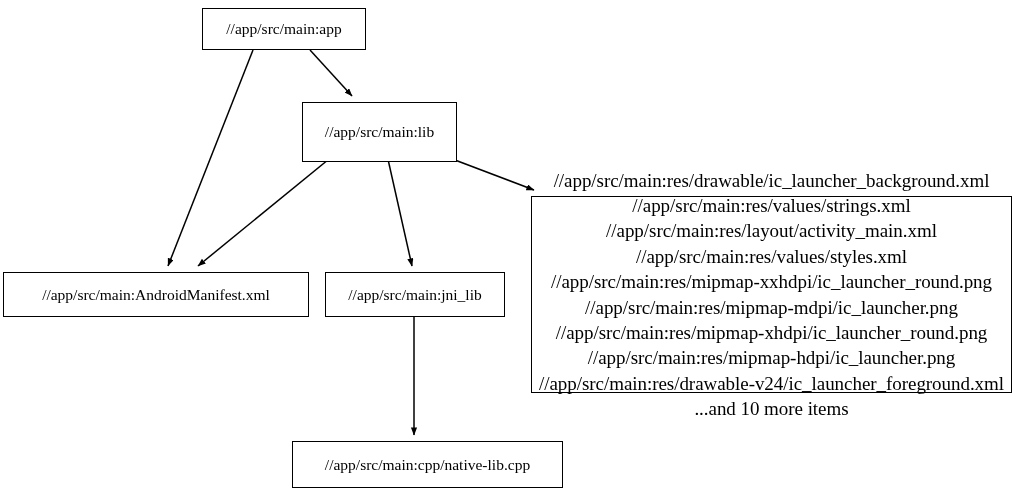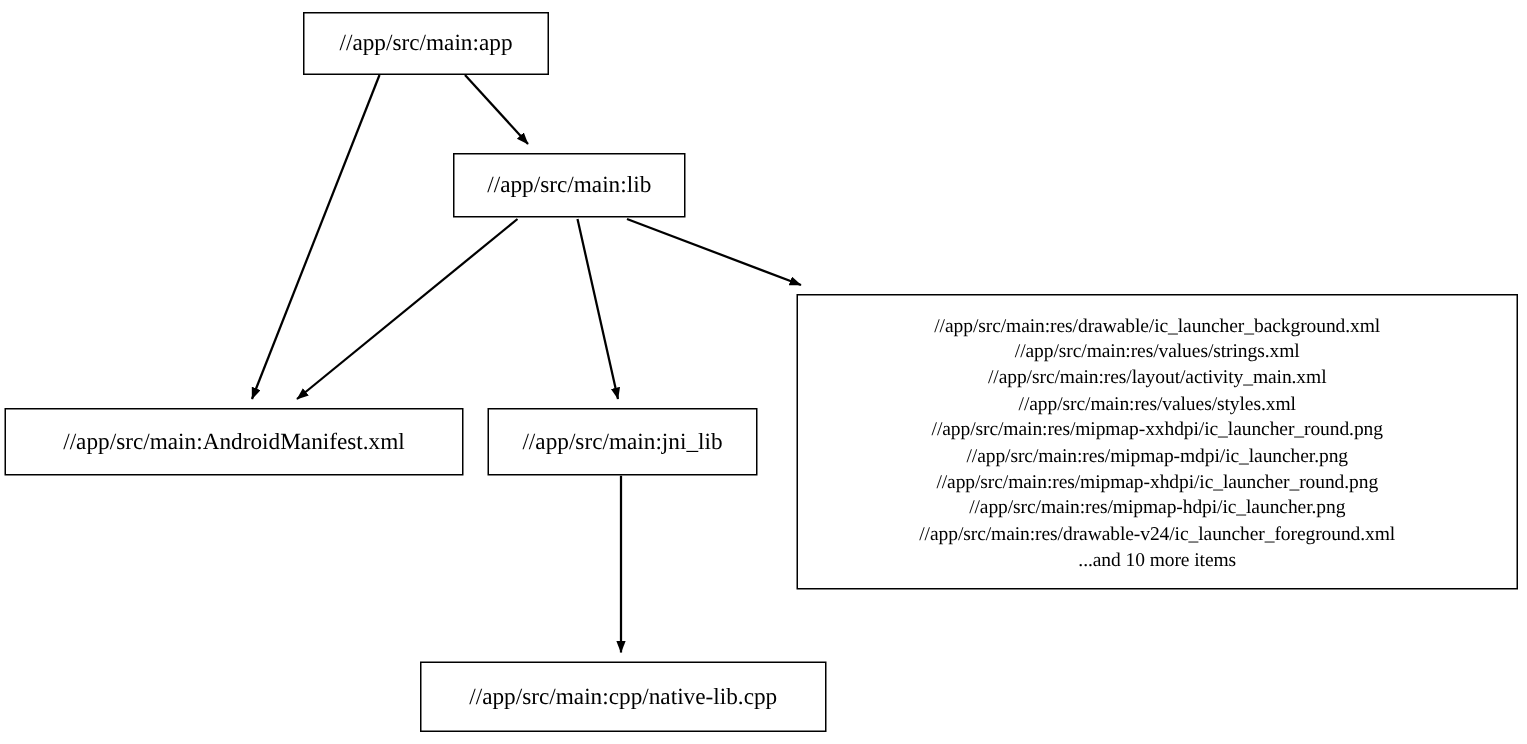--- a/index.html
+++ b/index.html
@@ -38,29 +38,29 @@
     line-height: 1.0;
     white-space: nowrap;
   }
   .node-label {
     display: block;
     padding: 0 2px;
   }
   .node-multiline {
     white-space: pre-line;
     line-height: 1.335;
-    font-size: 13px;
+    font-size: 19px;
     letter-spacing: -0.05px;
   }
   #node-app        { left: 202px; top: 8px;   width: 164px; height: 42px; }
-  #node-lib        { left: 302px; top: 102px; width: 155px; height: 43px; }
+  #node-lib        { left: 302px; top: 102px; width: 155px; height: 60px; }
   #node-manifest   { left: 3px;   top: 272px; width: 306px; height: 45px; }
   #node-jnilib     { left: 325px; top: 272px; width: 180px; height: 45px; }
   #node-res        { left: 531px; top: 196px; width: 481px; height: 197px; }
-  #node-cpp        { left: 280px; top: 441px; width: 271px; height: 47px; }
+  #node-cpp        { left: 292px; top: 441px; width: 271px; height: 47px; }
 </style>
 </head>
 <body>
 
 <div id="graph-canvas">
 
   <svg class="edge-layer" viewBox="0 0 1018 496" xmlns="http://www.w3.org/2000/svg">
     <defs>
       <marker id="arrowhead" markerWidth="9" markerHeight="9" refX="7.6" refY="3.1" orient="auto" markerUnits="userSpaceOnUse">
         <path d="M0,0 L8,3.1 L0,6.2 z" fill="#000000"></path>

